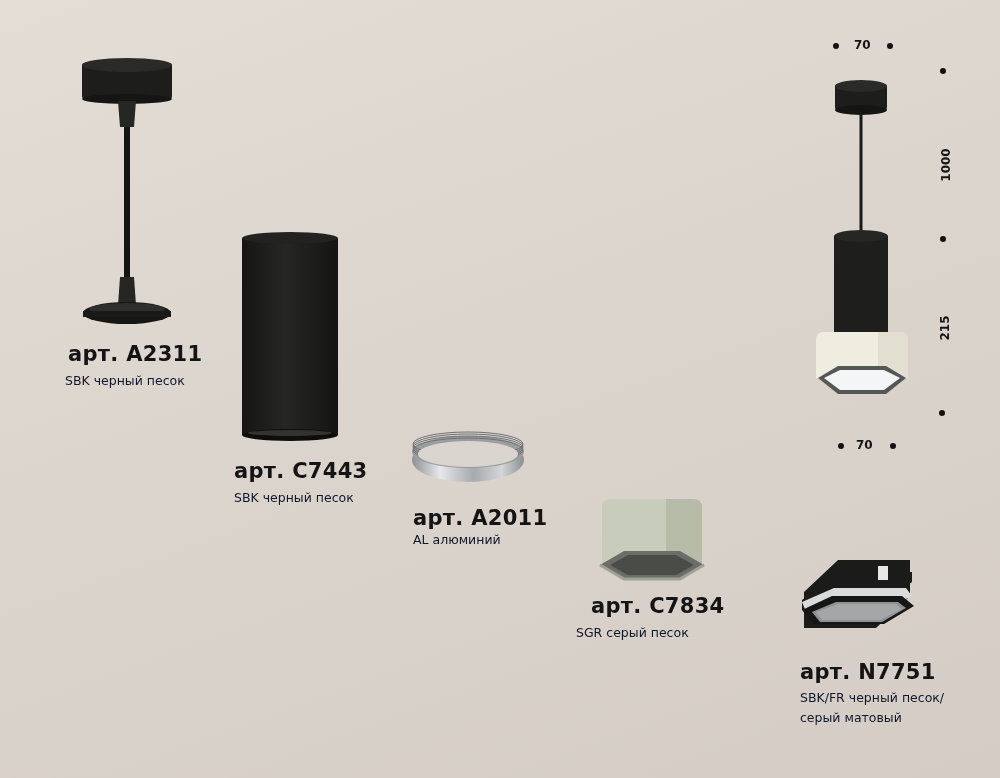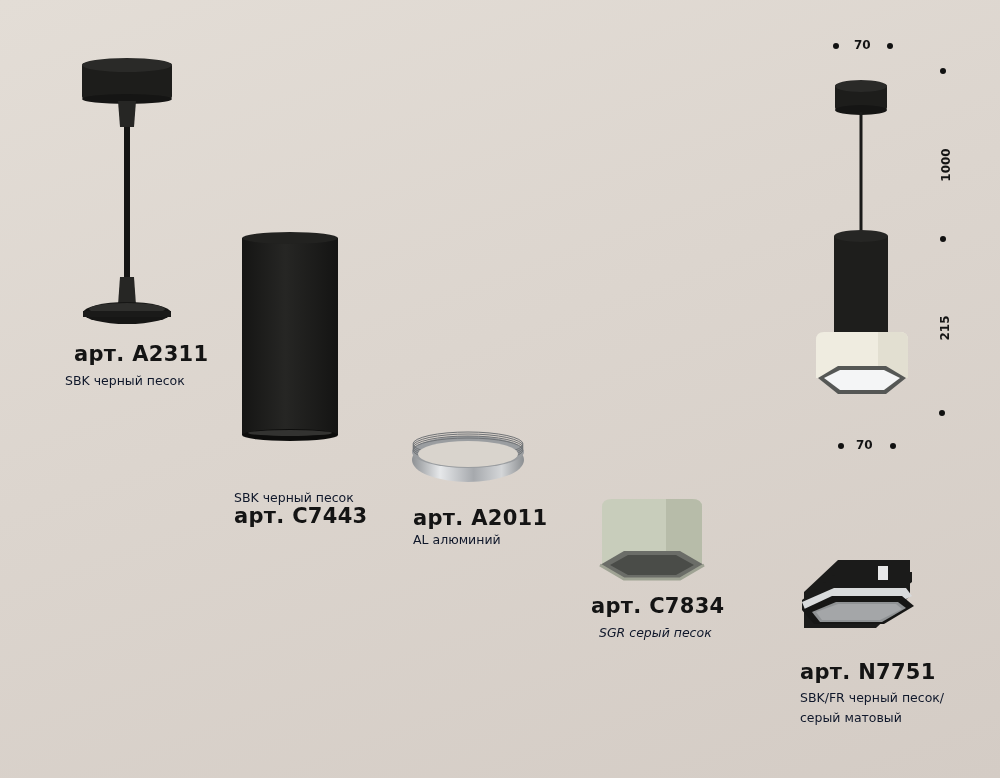--- a/index.html
+++ b/index.html
@@ -29,37 +29,37 @@
   <path d="M58 46 L76 46 L74 72 L60 72 Z" fill="#262624"></path>
 
   <rect x="64" y="72" width="6" height="150" fill="#141413"></rect>
 
   <path d="M58 250 L60 222 L74 222 L76 250 Z" fill="#262624"></path>
 
   <ellipse cx="67" cy="258" rx="44" ry="11" fill="#161615"></ellipse>
   <ellipse cx="67" cy="254" rx="38" ry="6" fill="#2e2e2c"></ellipse>
   <rect x="23" y="256" width="88" height="6" fill="#1a1a19"></rect>
 </svg>
-<div class="abs art" style="left:74px;top:342px;text-align:center;">арт. A2311</div>
+<div class="abs art" style="left:68px;top:342px;text-align:center;">арт. A2311</div>
 <div class="abs desc" style="left:65px;top:371px;">SBK черный песок</div>
 
 <svg style="left:240px;top:230px;" width="100" height="215" viewBox="0 0 100 215">
   <defs>
     <linearGradient id="cylG" x1="0" x2="1">
       <stop offset="0" stop-color="#151514"></stop>
       <stop offset="0.45" stop-color="#262624"></stop>
       <stop offset="1" stop-color="#141413"></stop>
     </linearGradient>
   </defs>
   <rect x="2" y="8" width="96" height="197" fill="url(#cylG)"></rect>
   <ellipse cx="50" cy="8" rx="48" ry="6" fill="#222220"></ellipse>
   <ellipse cx="50" cy="205" rx="48" ry="6" fill="#0d0d0c"></ellipse>
   <ellipse cx="50" cy="203" rx="42" ry="3" fill="#333331"></ellipse>
 </svg>
-<div class="abs art" style="left:234px;top:459px;margin-top:45px;">арт. C7443</div>
+<div class="abs art" style="left:234px;top:459px;">арт. C7443</div>
 <div class="abs desc" style="left:234px;top:488px;">SBK черный песок</div>
 
 <svg style="left:408px;top:428px;" width="120" height="65" viewBox="0 0 120 65">
   <defs>
     <linearGradient id="ringG" x1="0" x2="1">
       <stop offset="0" stop-color="#8e9194"></stop>
       <stop offset="0.25" stop-color="#e6e8ea"></stop>
       <stop offset="0.55" stop-color="#a6a9ad"></stop>
       <stop offset="0.8" stop-color="#d4d6d8"></stop>
       <stop offset="1" stop-color="#8c8f92"></stop>
@@ -79,21 +79,21 @@
 <div class="abs desc" style="left:413px;top:530px;">AL алюминий</div>
 
 <svg style="left:596px;top:495px;" width="110" height="92" viewBox="0 0 110 92">
   <path d="M6 12 Q6 4 16 4 L96 4 Q106 4 106 12 L106 70 L6 70 Z" fill="#c8cdbb"></path>
   <path d="M70 4 L96 4 Q106 4 106 12 L106 70 L70 70 Z" fill="#b7bca9"></path>
   <path d="M4 70 L28 56 L84 56 L108 70 L84 84 L28 84 Z" fill="#6b6d68"></path>
   <path d="M14 70 L32 60 L80 60 L98 70 L80 80 L32 80 Z" fill="#4a4c48"></path>
   <path d="M4 70 L28 84 L84 84 L108 70" stroke="#9fa394" stroke-width="3" fill="none"></path>
 </svg>
 <div class="abs art" style="left:591px;top:594px;text-align:center;">арт. C7834</div>
-<div class="abs desc" style="left:599px;top:623px;font-style:italic;">SGR серый песок</div>
+<div class="abs desc" style="left:576px;top:623px;">SGR серый песок</div>
 
 <svg style="left:798px;top:552px;" width="120" height="92" viewBox="0 0 120 92">
   <path d="M6 40 L40 8 L112 8 L112 44 L78 76 L6 76 Z" fill="#1b1b1a"></path>
   <path d="M4 48 L40 20 L114 20 L114 30 L78 58 L4 58 Z" fill="#1b1b1a"></path>
   <path d="M4 50 L36 36 L108 36 L114 44 L82 60 L8 60 Z" fill="#d9dbdc"></path>
   <path d="M4 58 L34 44 L104 44 L116 54 L86 72 L16 72 Z" fill="#161615"></path>
   <path d="M14 60 L38 50 L100 50 L108 56 L84 70 L22 70 Z" fill="#8f9294"></path>
   <path d="M18 60 L40 52 L98 52 L104 57 L82 68 L24 68 Z" fill="#a4a6a8"></path>
   <rect x="80" y="14" width="10" height="14" fill="#e8e8e8"></rect>
 </svg>

